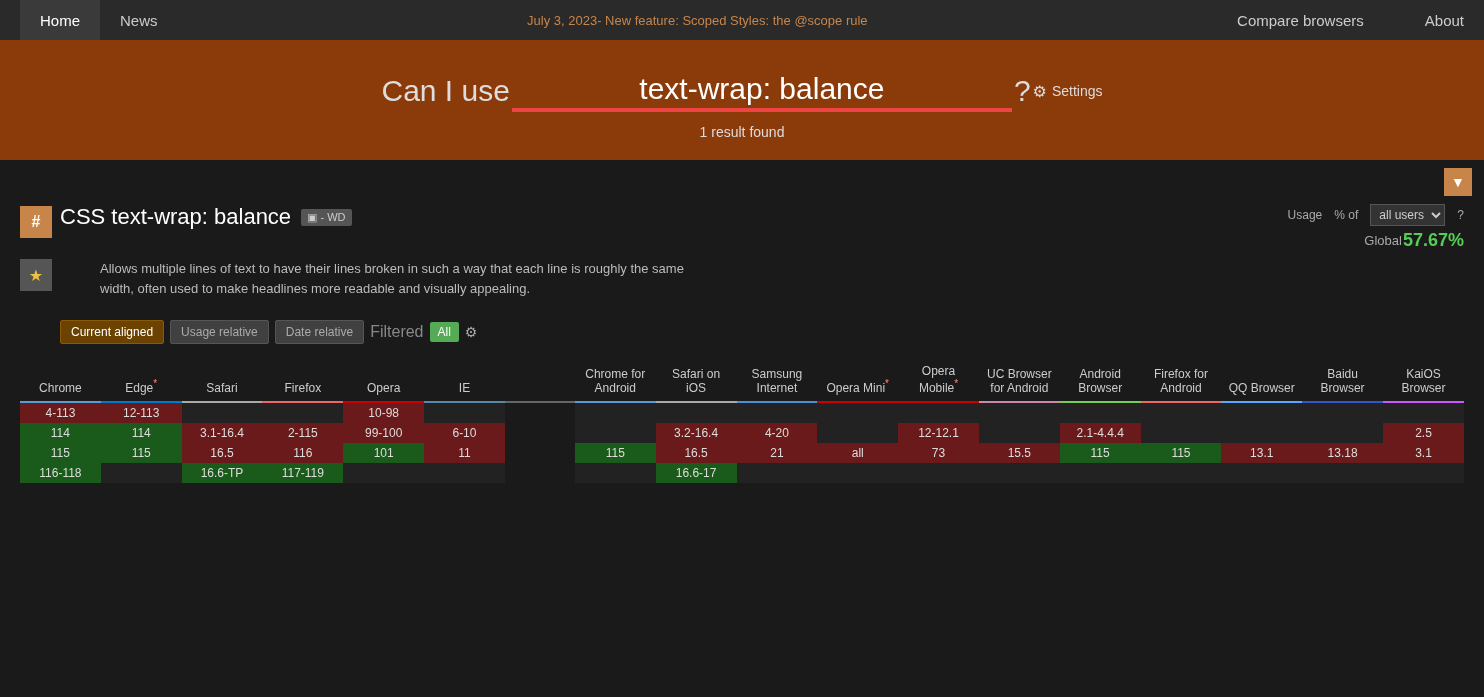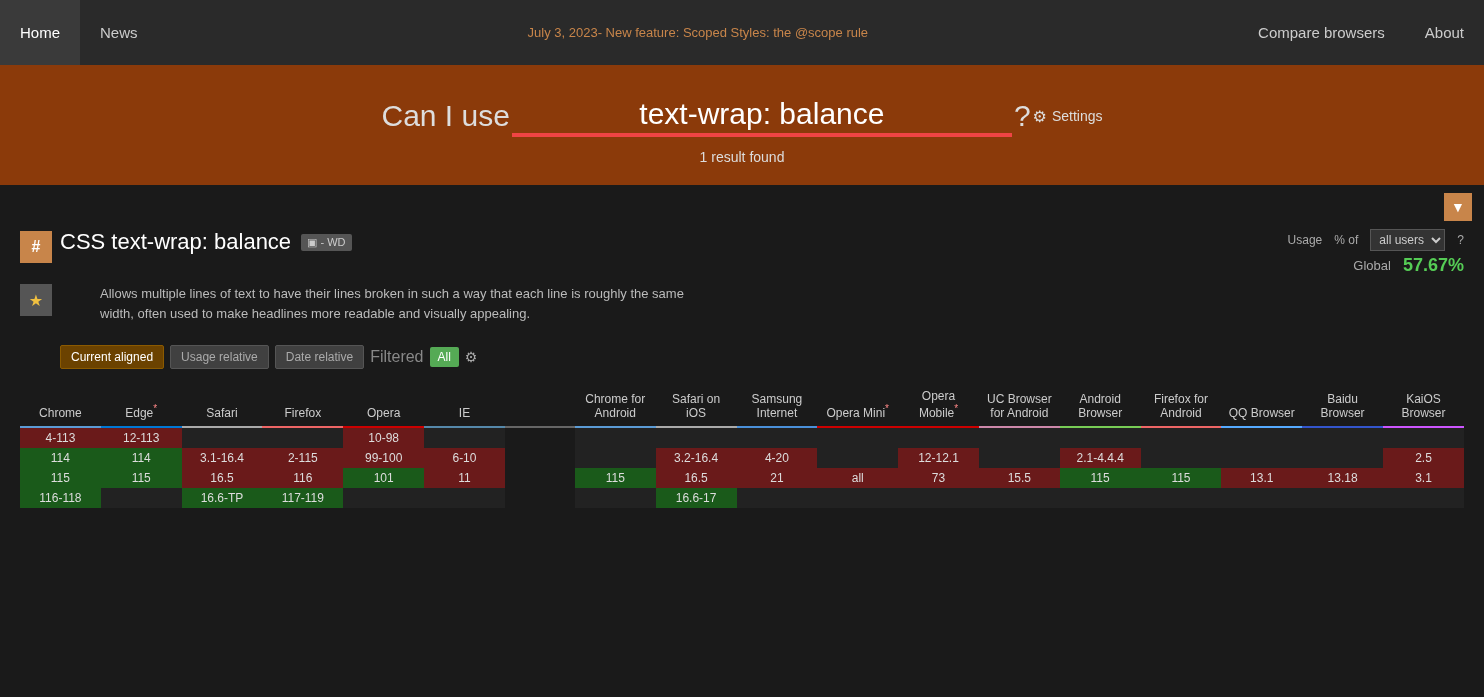--- a/index.html
+++ b/index.html
@@ -1,24 +1,24 @@
 <!DOCTYPE html>
 <html><head>
   <meta charset="utf-8">
   <style>
     * { margin: 0; padding: 0; box-sizing: border-box; }
     body { background: #1a1a1a; color: #ccc; font-family: Arial, sans-serif; font-size: 13px; width: 1484px; min-height: 697px; overflow-x: hidden; }
 
     
-    .nav-bar { display: flex; align-items: stretch; background: #2a2a2a; height: 65px; }
+    .nav-bar { display: flex; align-items: stretch; background: #2a2a2a; height: 40px; padding-left: 20px; }
     .nav-left { display: flex; }
     .nav-item { display: flex; align-items: center; padding: 0 20px; color: #ccc; cursor: pointer; font-size: 15px; text-decoration: none; }
     .nav-item.active { background: #3a3a3a; color: #fff; }
     .nav-center { flex: 1; display: flex; align-items: center; justify-content: center; color: #c8854a; font-size: 13px; }
-    .nav-right { display: flex; }
+    .nav-right { display: flex; gap: 21px; }
 
     
     .hero { background: #8b3a0a; padding: 30px 20px 20px; text-align: center; }
     .hero-title { display: flex; align-items: center; justify-content: center; gap: 2px; margin-bottom: 12px; }
     .hero-title .can-i-use { color: #ddd; font-size: 30px; font-weight: normal; }
     .hero-input { background: transparent; border: none; border-bottom: 4px solid #ef4444; color: #fff; font-size: 30px; width: 500px; text-align: center; outline: none; padding: 2px 8px; }
     .hero-question { color: #ddd; font-size: 30px; cursor: pointer; }
     .hero-settings { color: #ddd; font-size: 14px; cursor: pointer; display: flex; align-items: center; gap: 5px; }
     .hero-settings .gear { font-size: 16px; }
     .hero-result { color: #ddd; font-size: 14px; margin-top: 4px; }
@@ -124,21 +124,21 @@
     </div>
     <div class="usage-area">
       <div style="display:flex; align-items:center; gap:12px; justify-content:flex-end;">
         <span class="usage-label">Usage</span>
         <span style="color:#aaa;font-size:12px;">% of</span>
         <select class="usage-select">
           <option>all users</option>
         </select>
         <span class="usage-help">?</span>
       </div>
-      <div style="display:flex; align-items:center; justify-content:flex-end; gap:12px; margin-top:4px;">
+      <div style="display:flex; align-items:center; justify-content:flex-end; gap:1px; margin-top:4px;">
         <span style="color:#aaa;font-size:13px;">Global</span>
         <span style="color:#5c5;font-size:18px;font-weight:bold;">57.67%</span>
       </div>
     </div>
   </div>
 
   <div style="display:flex; gap:8px; align-items:flex-start; margin-bottom:10px;">
     <div class="star-icon">★</div>
     <p class="feature-desc">Allows multiple lines of text to have their lines broken in such a way that each line is roughly the same width, often used to make headlines more readable and visually appealing.</p>
   </div>

